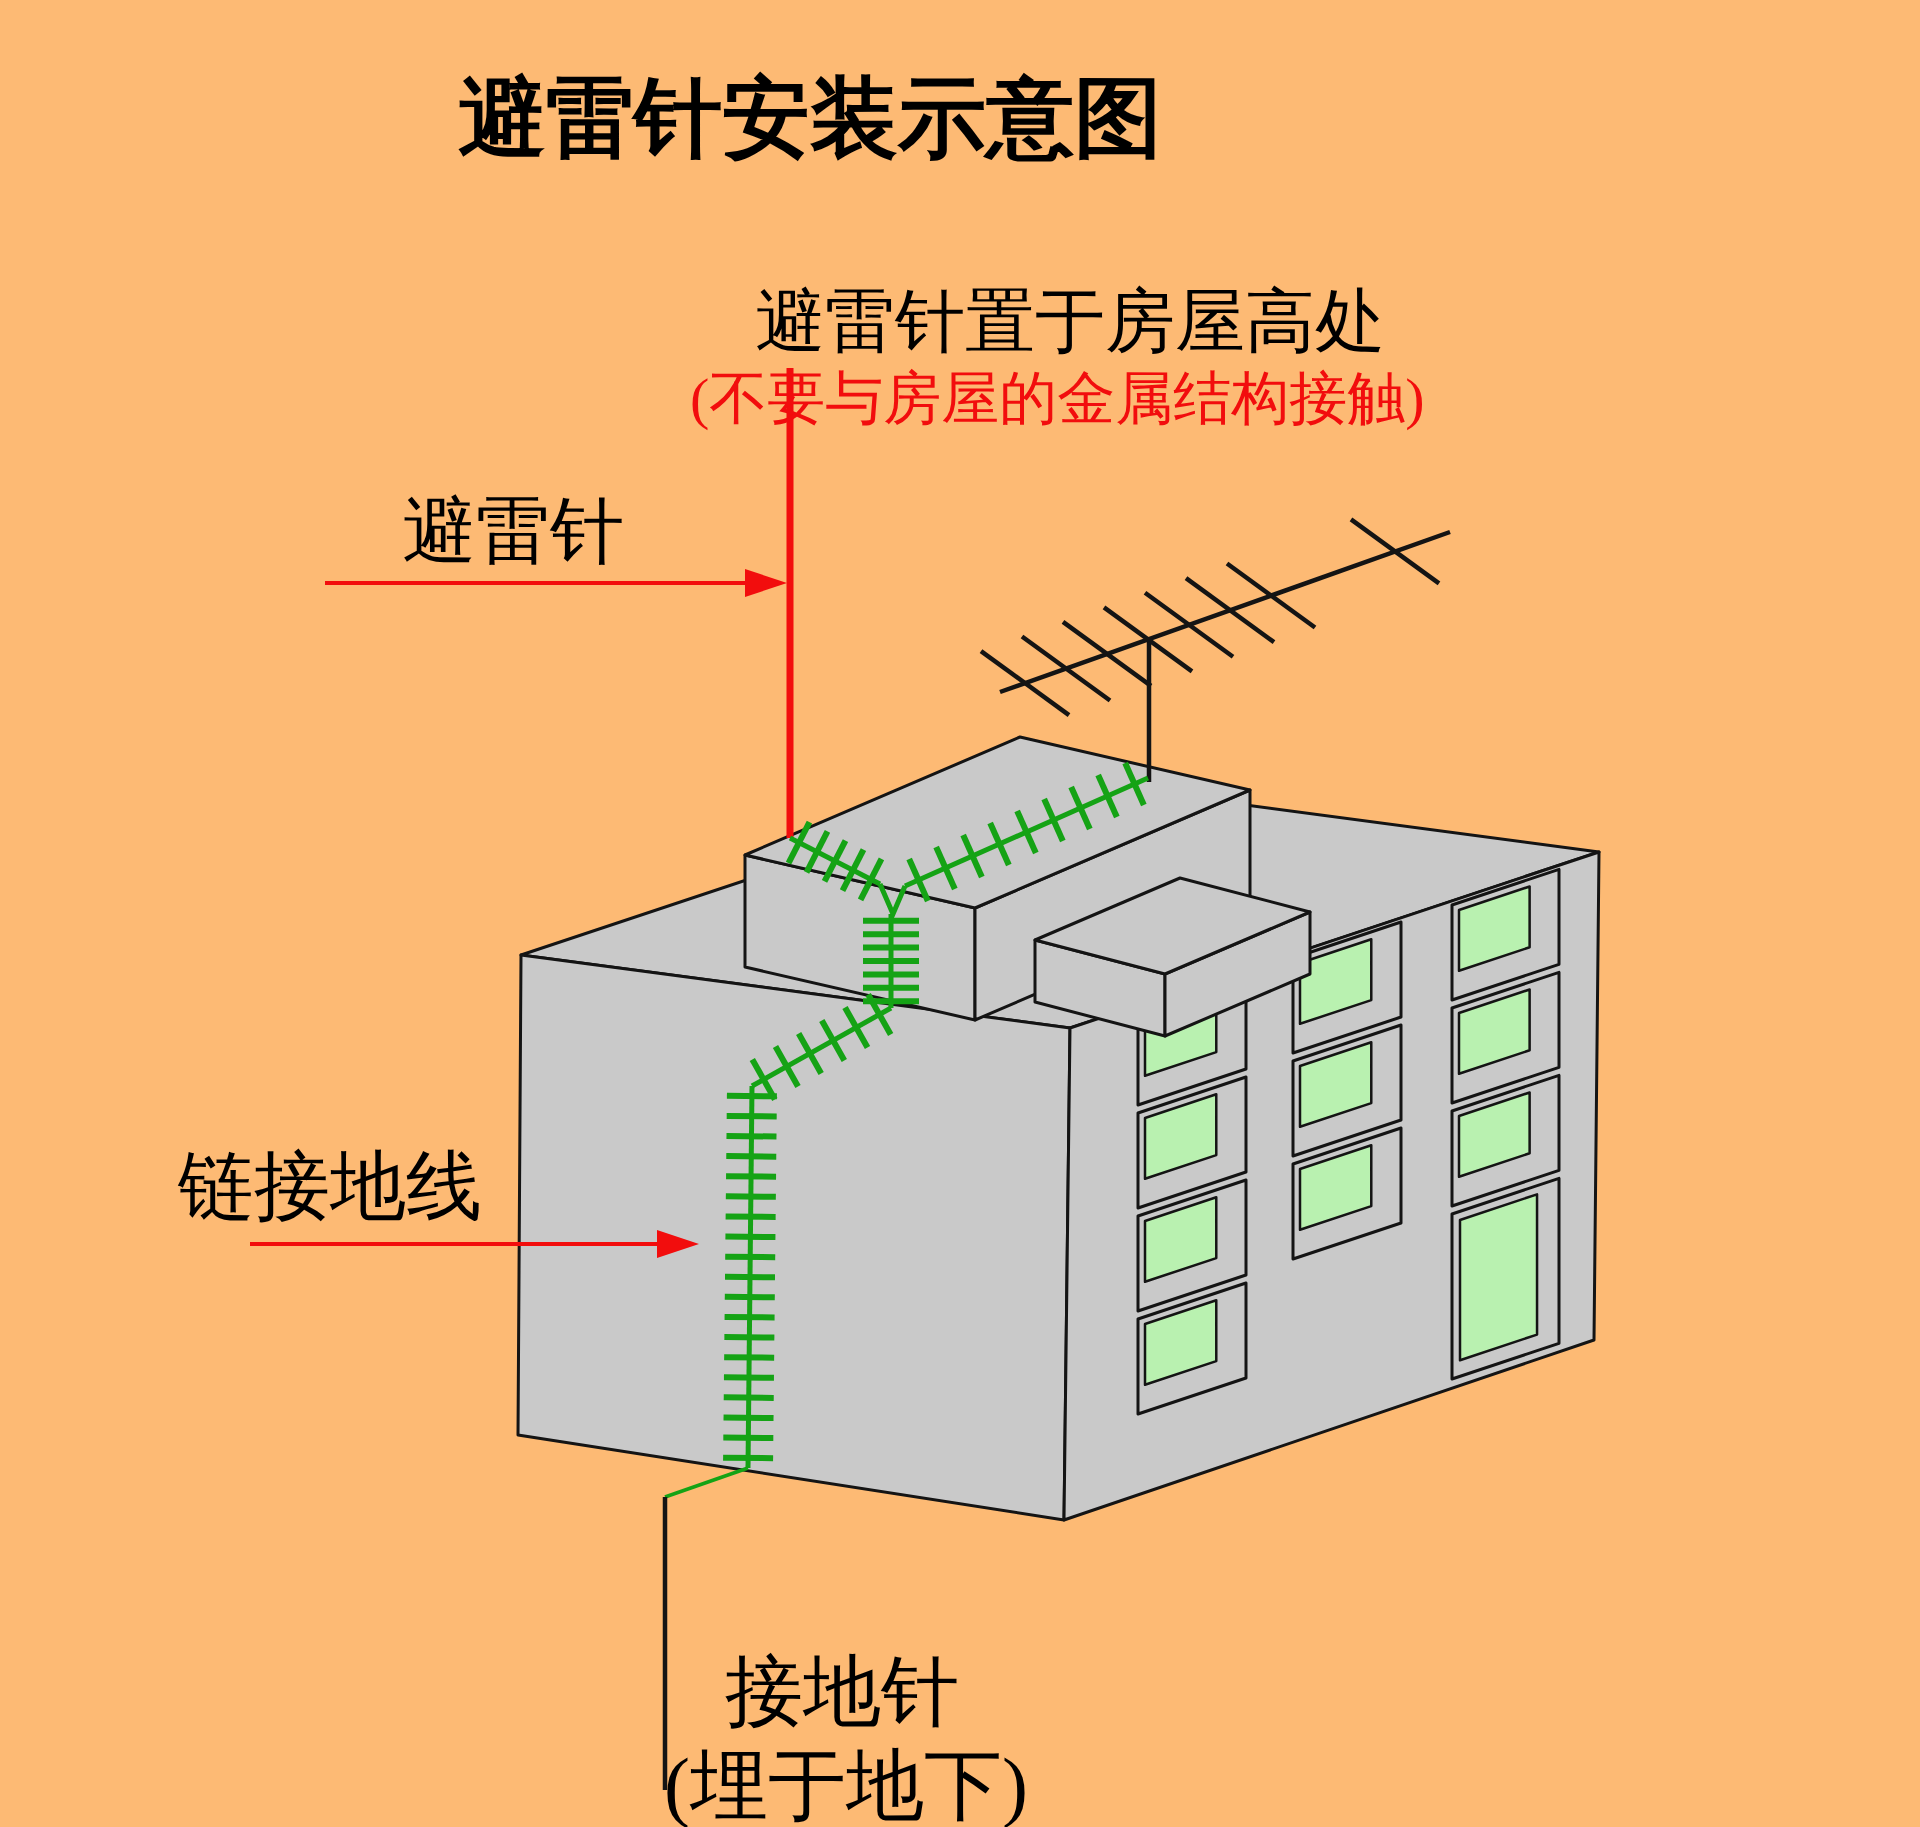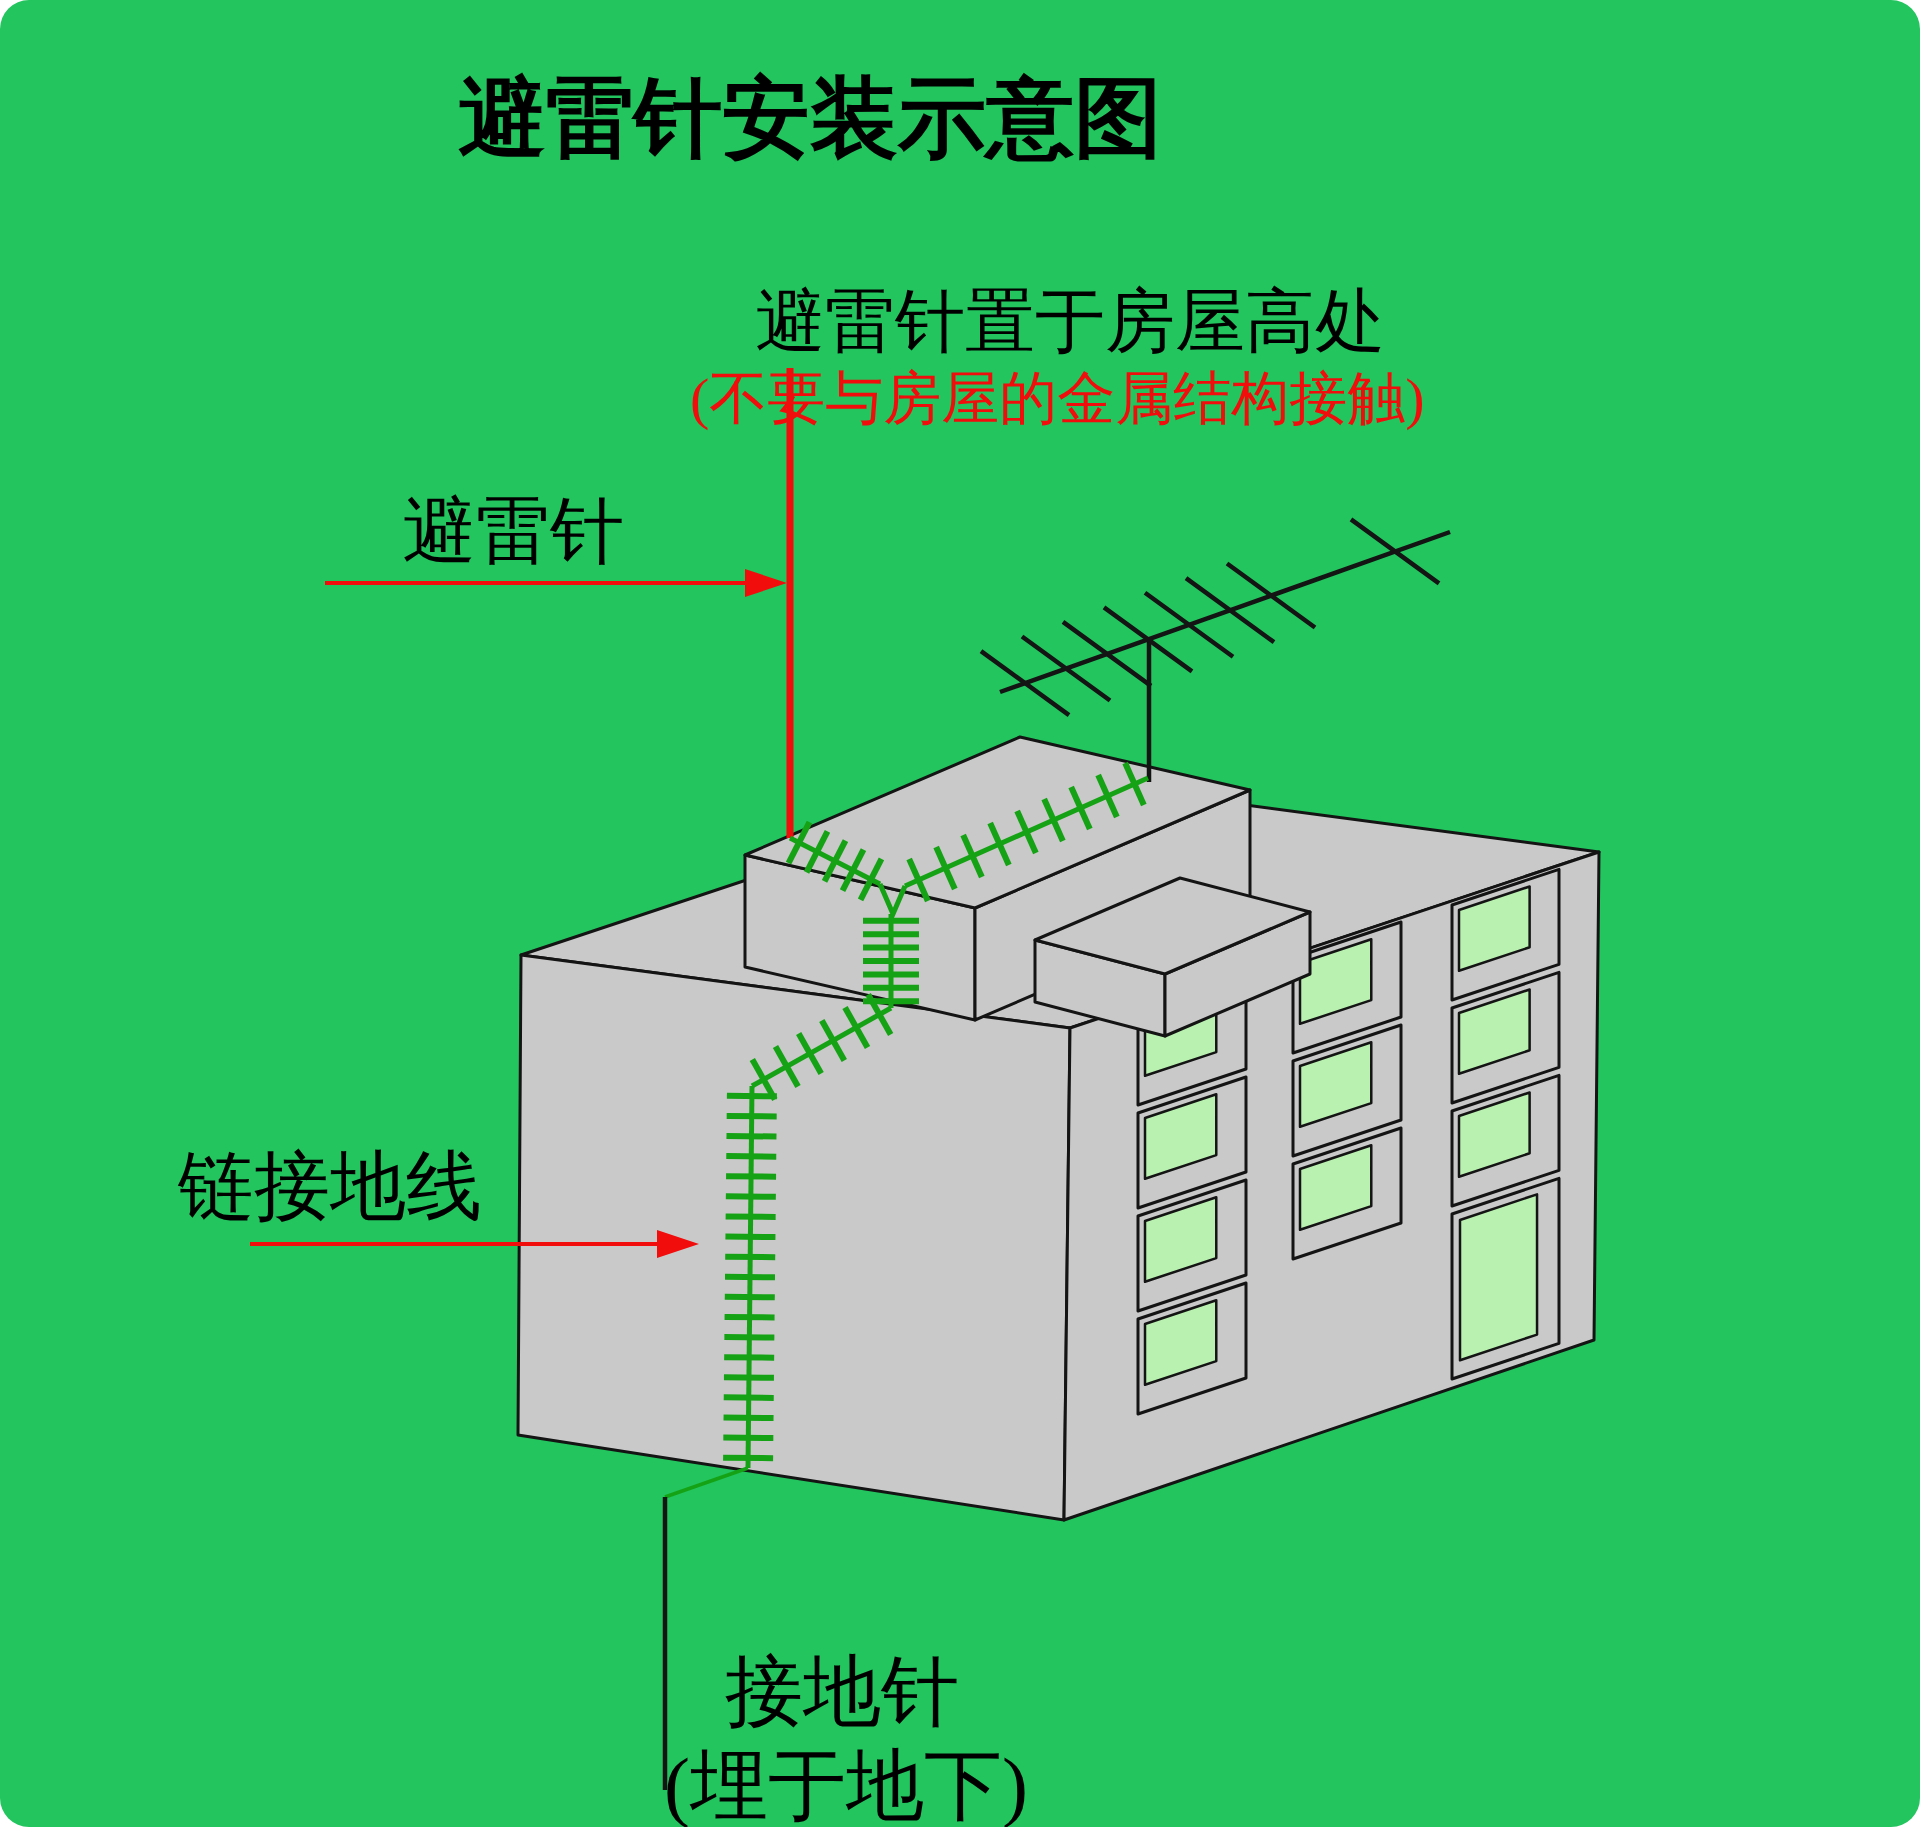--- a/index.html
+++ b/index.html
@@ -1,17 +1,17 @@
 <!DOCTYPE html>
 <html><head>
 <meta charset="utf-8">
 <style>
   html,body{margin:0;padding:0;background:#ffffff;}
   body{font-family:"Liberation Serif","DejaVu Serif",serif;}
-  .canvas{position:relative;width:1920px;height:1827px;background:#22c55e;overflow:hidden;border-radius:29px;}
+  .canvas{position:relative;width:1920px;height:1827px;background:#fdba74;overflow:hidden;}
   svg{display:block;}
   text{font-family:"Liberation Serif","DejaVu Serif",serif;}
   .title-text{font-weight:bold;}
 </style>
 </head>
 <body>
 
 <div class="canvas">
   <svg id="diagram" viewBox="0 0 1920 1827" width="1920" height="1827" xmlns="http://www.w3.org/2000/svg">
 

